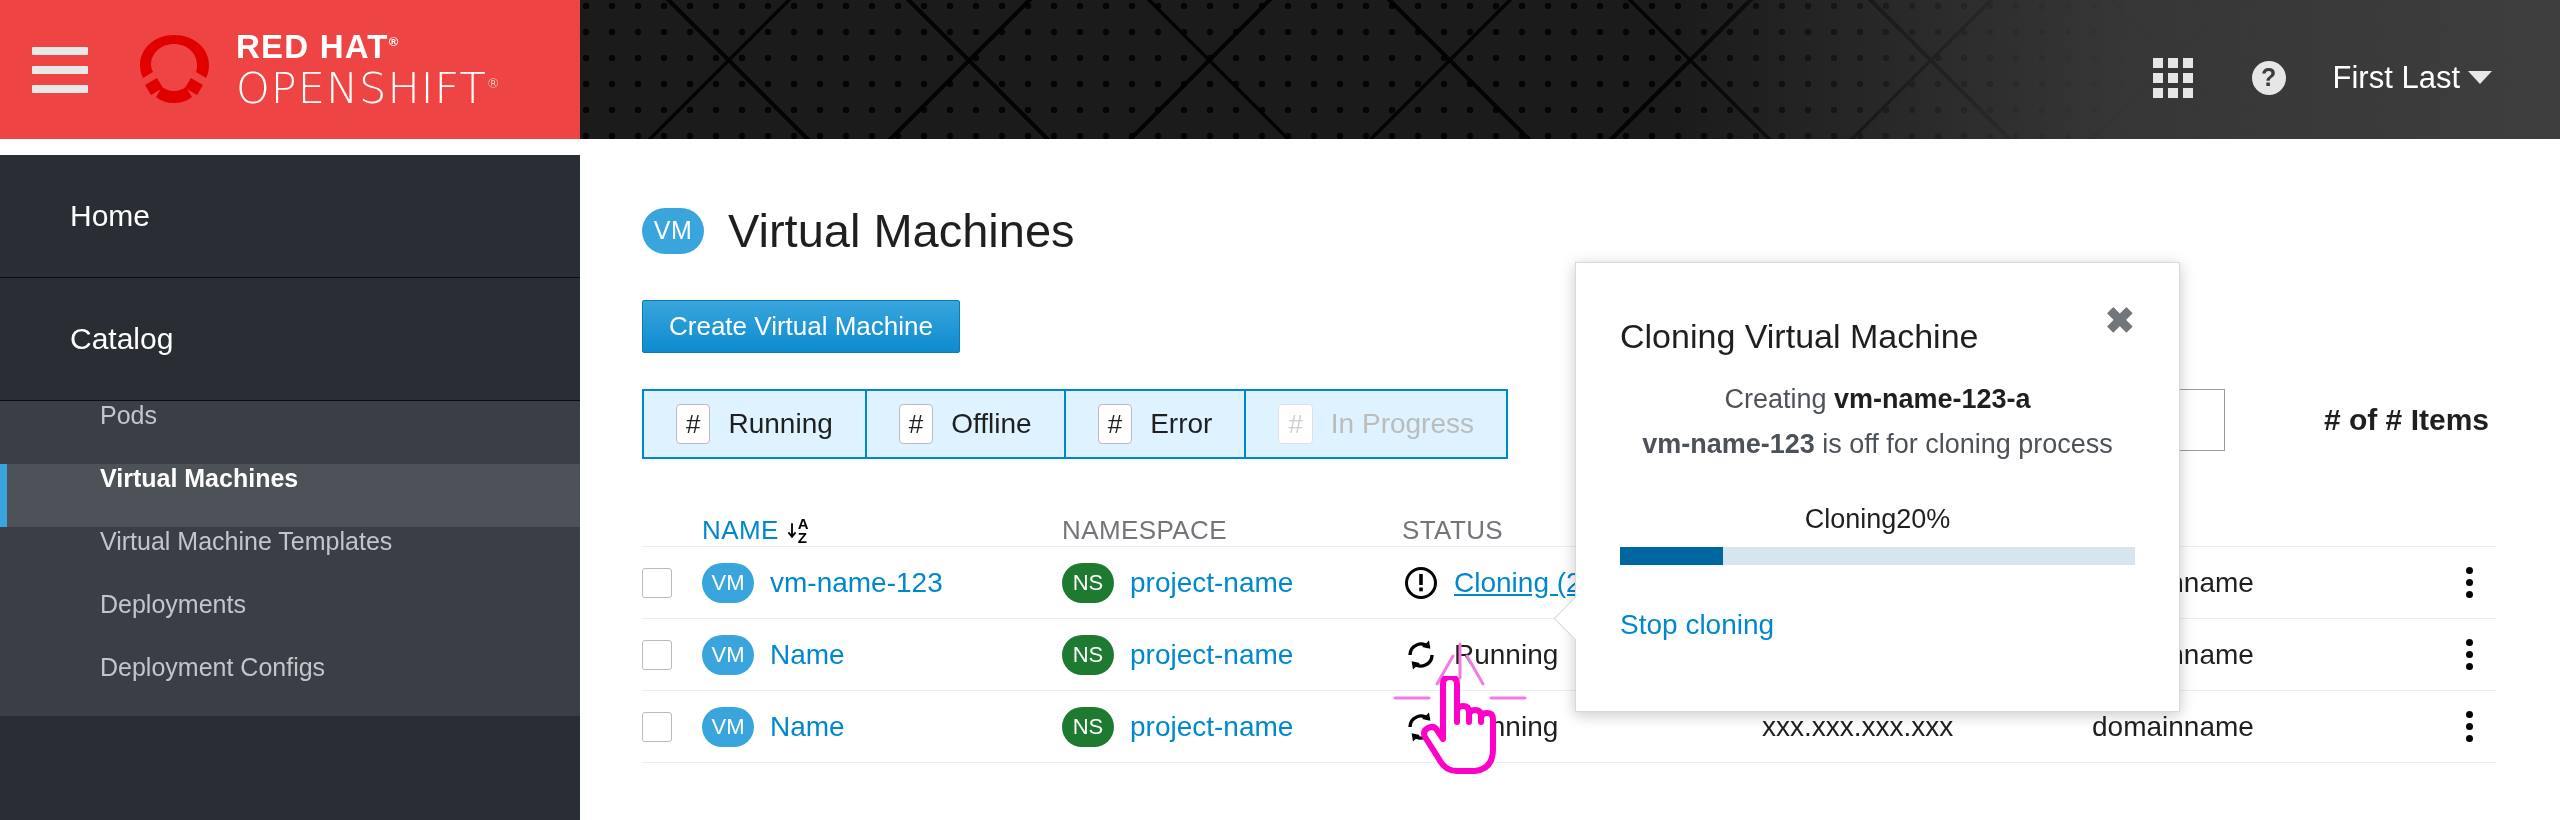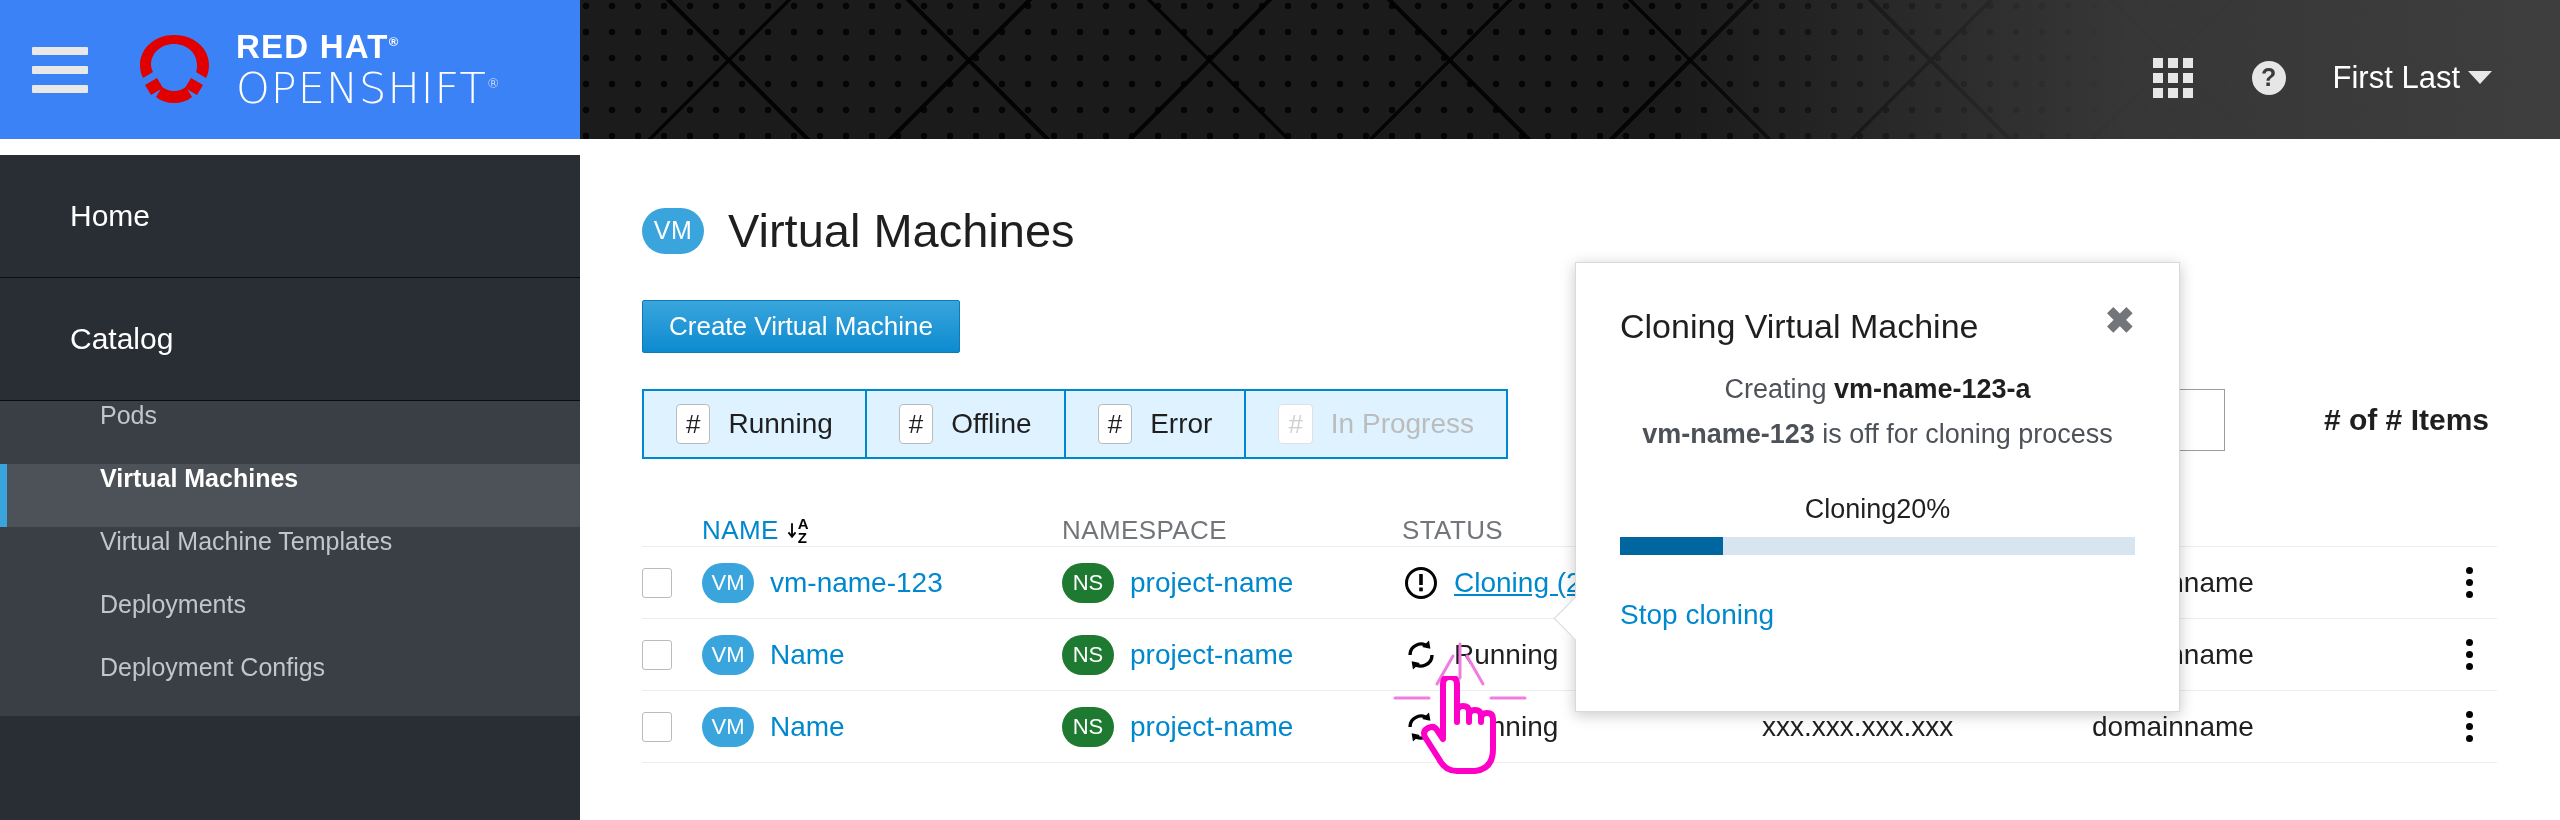--- a/index.html
+++ b/index.html
@@ -6,21 +6,21 @@
   html, body {
     width: 2560px; height: 820px;
     font-family: "Liberation Sans", sans-serif;
     background: #fff; overflow: hidden;
   }
   #app { position: relative; width: 2560px; height: 820px; }
 
   
   .masthead {
     position: absolute; top: 0; left: 0; width: 2560px; height: 139px;
-    background: #3b82f6; display: flex; align-items: center; overflow: hidden;
+    background: #ef4444; display: flex; align-items: center; overflow: hidden;
   }
   .masthead-bg {
     position: absolute; top: 0; left: 580px; right: 0; height: 155px;
     background-color: #1b1b1b;
     background-image:
       repeating-linear-gradient(45deg, rgba(0,0,0,.85) 0 4px, rgba(0,0,0,0) 4px 170px),
       repeating-linear-gradient(-45deg, rgba(0,0,0,.85) 0 4px, rgba(0,0,0,0) 4px 170px),
       radial-gradient(circle at 6px 6px, rgba(0,0,0,.8) 3.2px, rgba(0,0,0,0) 3.6px);
     background-size: auto, auto, 26px 26px;
   }
@@ -176,21 +176,21 @@
   .popover {
     position:absolute; left: 1575px; top: 262px; width: 605px; height: 450px;
     background:#fff; border:1px solid #d9d9d9; box-shadow: 0 3px 14px rgba(3,3,3,.22); z-index: 50;
   }
   .popover::before{
     content:""; position:absolute; left:-16px; top: 340px; width: 30px; height: 30px;
     background:#fff; border-left:1px solid #d9d9d9; border-bottom:1px solid #d9d9d9;
     transform: rotate(45deg);
   }
   .pop-head { display:flex; align-items:flex-start; justify-content:space-between; padding: 44px 44px 0 44px; }
-  .pop-title { font-size: 34px; color:#1f1f1f; font-weight: 400; }
+  .pop-title { font-size: 34px; color:#1f1f1f; font-weight: 400; margin-top: 10px; }
   .pop-close { font-size: 36px; color:#72767b; cursor:pointer; line-height:.8; font-weight:700; }
   .pop-body { padding: 28px 44px 0 44px; }
   .pop-line { font-size: 27px; color:#4d5258; margin-bottom: 14px; text-align: center; }
   .pop-line b { color:#1f1f1f; font-weight:700; }
   .pop-line.muted b { color:#4d5258; }
   .progress-head { display:flex; justify-content:center; align-items:baseline; margin-top: 44px; font-size:27px; color:#1f1f1f; }
   .progress-track { margin-top: 12px; height: 18px; background:#d6e5f0; width:100%; }
   .progress-fill { height: 18px; background:#0066a0; }
   .pop-action { margin-top: 44px; font-size: 28px; color:#0088ce; cursor:pointer; }
 

